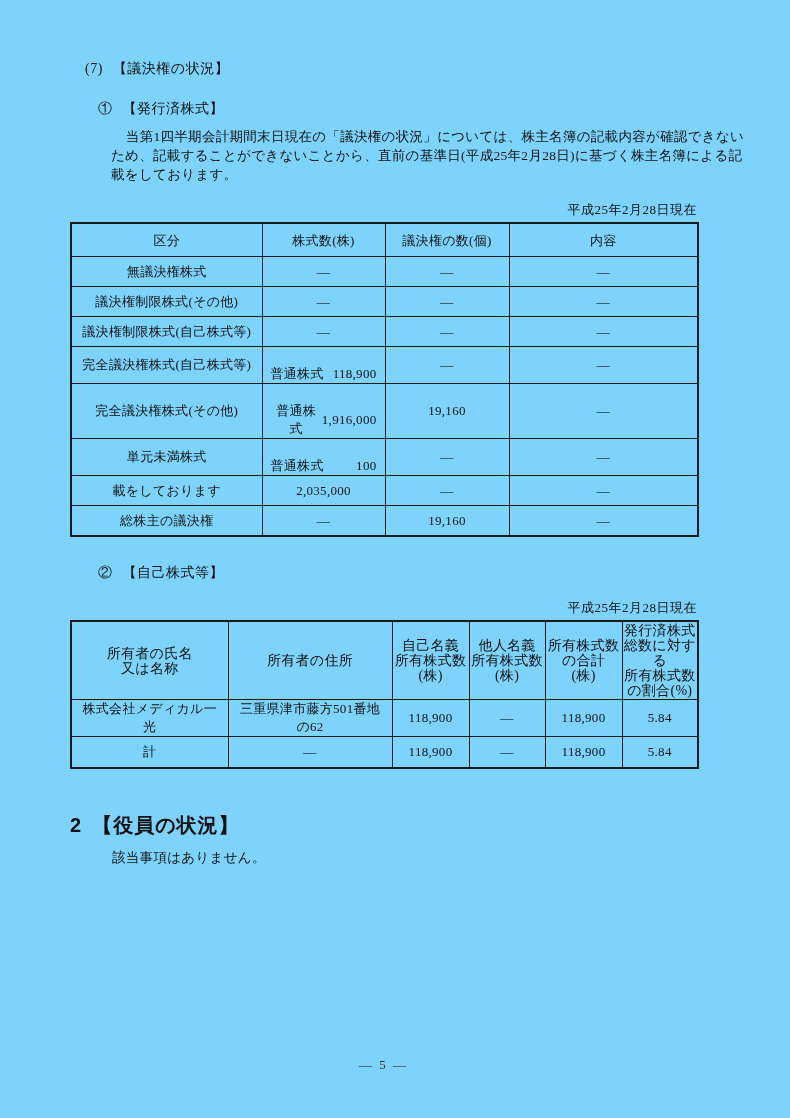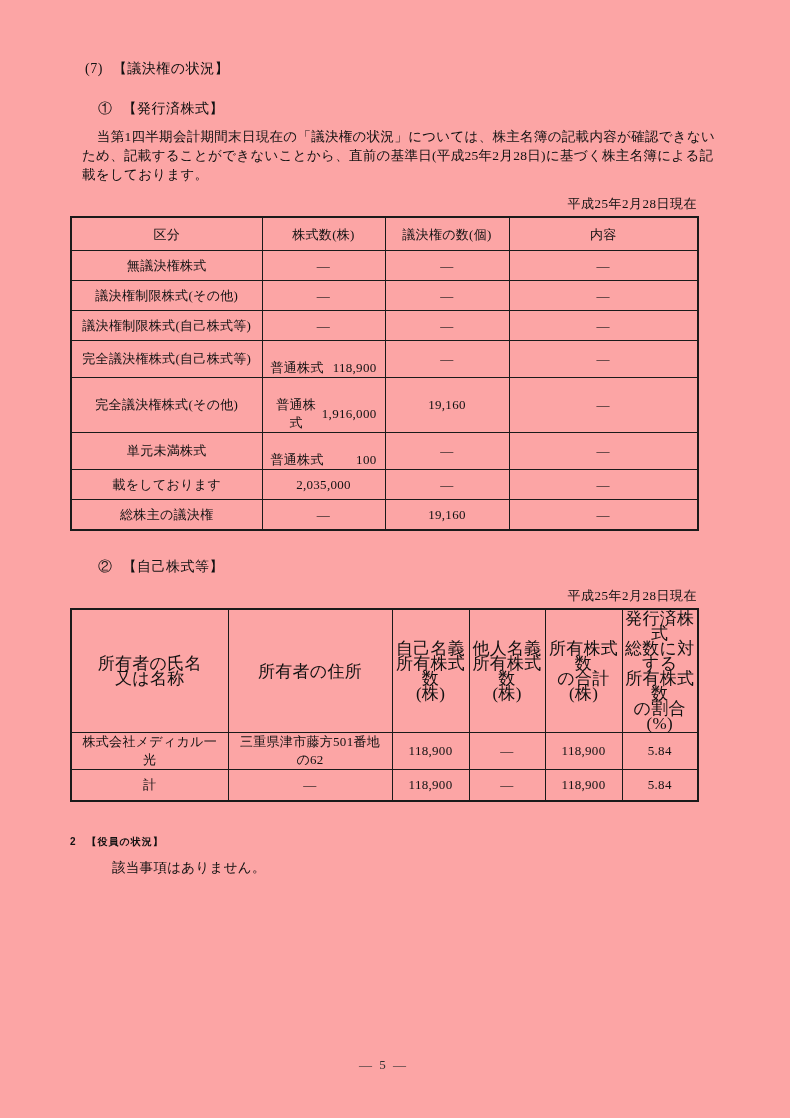--- a/index.html
+++ b/index.html
@@ -1,56 +1,56 @@
 <!DOCTYPE html>
 <html lang="ja"><head>
 <meta charset="utf-8">
 <style>
   html,body { margin:0; padding:0; background:#fff; }
   .page {
-    position:relative; width:790px; height:1118px; background:#fca5a5;
+    position:relative; width:790px; height:1118px; background:#7dd3fc;
     font-family:"Liberation Serif","DejaVu Serif",serif; color:#111;
     overflow:hidden;
   }
   .content { position:absolute; left:70px; top:60px; width:627px; }
 
   .h-section { font-size:14px; margin:0 0 0 15px; letter-spacing:0.5px; }
   .h-sub     { font-size:14px; margin:22px 0 0 28px; letter-spacing:0.5px; }
   .h-num     { margin-right:10px; }
 
-  .para { margin:9px 0 0 12px; width:606px; font-size:13.5px; line-height:19px; letter-spacing:0.3px; }
+  .para { margin:9px 0 0 41px; width:606px; font-size:13.5px; line-height:19px; letter-spacing:0.3px; }
   .para-line { white-space:nowrap; }
   .para-line.first { text-indent:1.1em; }
 
-  .date-note { text-align:right; font-size:13px; margin-top:11px; margin-bottom:3px; letter-spacing:0.5px; }
+  .date-note { text-align:right; font-size:13px; margin-top:17px; margin-bottom:3px; letter-spacing:0.5px; }
 
   table.doc-table {
     border-collapse:collapse; table-layout:fixed; width:627px;
     font-size:13px; border:2px solid #1a1a1a;
   }
   .doc-table th, .doc-table td {
     border:1px solid #1a1a1a; font-weight:normal; vertical-align:middle;
     overflow:hidden; letter-spacing:0.3px;text-align:center;
   }
   .doc-table th { text-align:center; white-space:pre-line; line-height:15px; }
   #table1 th { height:30px; }
   #table1 td { height:27px; }
-  #table2 th { height:62px; font-size:17px; line-height:15px; }
+  #table2 th { height:62px; font-size:14px; line-height:15px; }
   #table2 td { height:28px; }
 
   .cell-left   { text-align:left;  padding:0 7px; }
   .cell-center { text-align:center; }
   .cell-right  { text-align:right; padding:0 9px;margin-left:44px; }
   .cell-split  { padding:0 8px; }
   .split { display:flex; justify-content:space-between; align-items:center;margin-top:18px; }
 
   .h-sub2 { margin-top:27px; }
   .h-bold {
     font-family:"Liberation Sans","DejaVu Sans",sans-serif; font-weight:bold;
-    font-size:10px; margin:33px 0 0 0; letter-spacing:1px;
+    font-size:20px; margin:43px 0 0 0; letter-spacing:1px;
   }
   .body-text { font-size:13.5px; margin:10px 0 0 42px; letter-spacing:0.3px; }
 
   .footer {
     position:absolute; left:70px; bottom:45px; width:627px;
     text-align:center; font-size:13px; color:#333; letter-spacing:2px;
   }
 </style>
 </head>
 <body>

